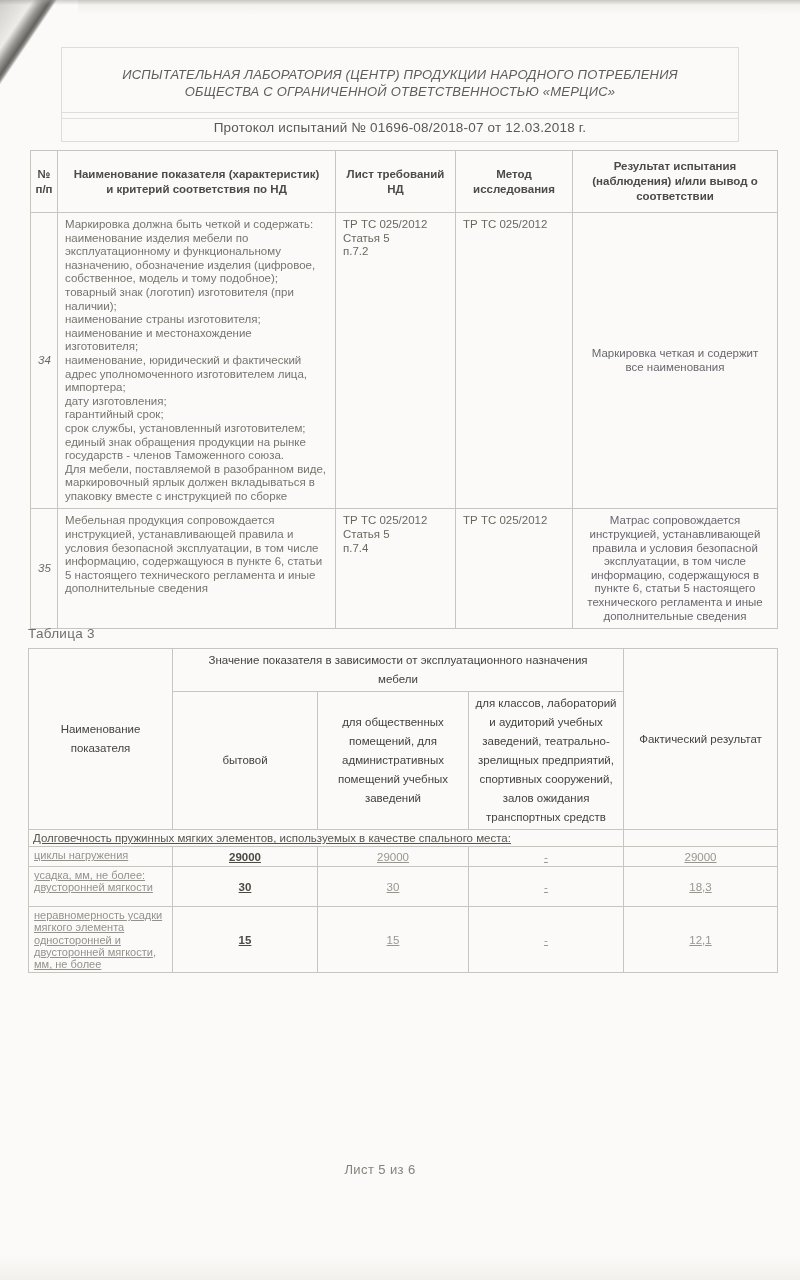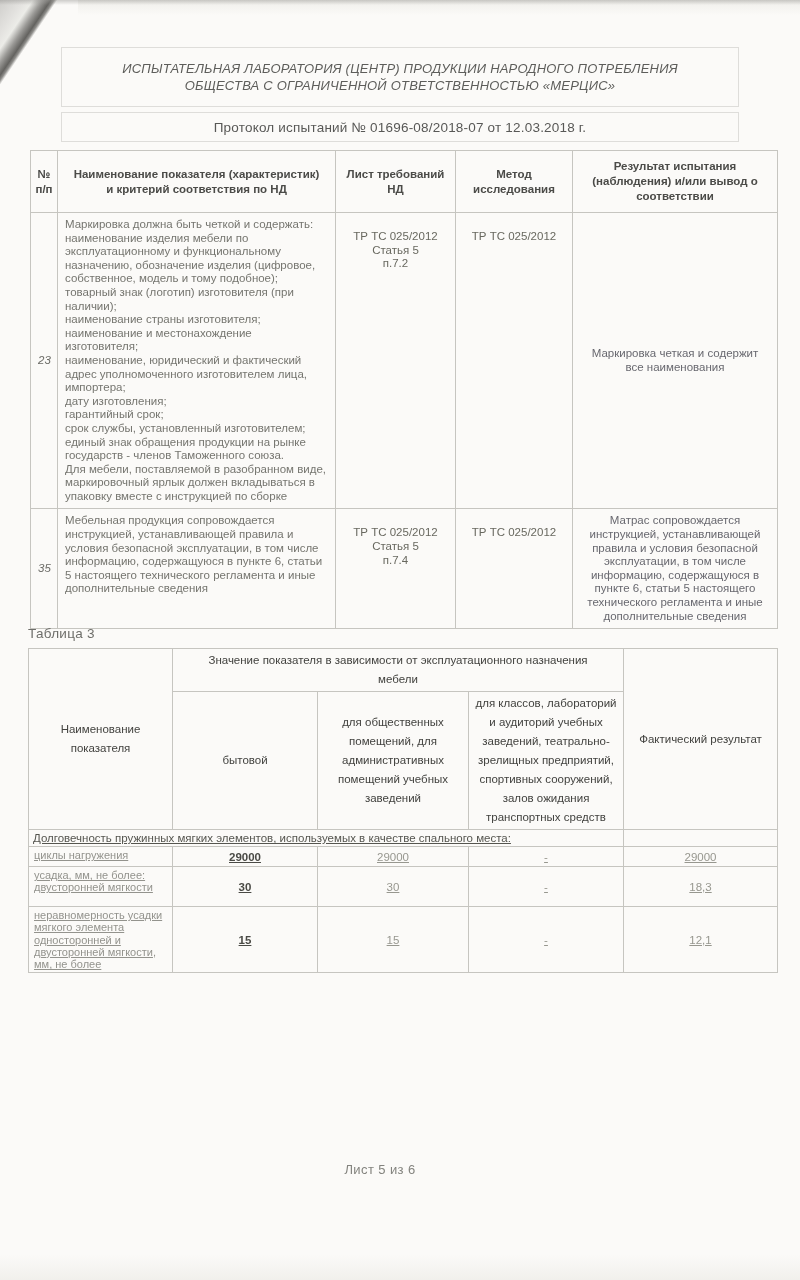--- a/index.html
+++ b/index.html
@@ -22,21 +22,21 @@
       #cfcecb 0%, #e3e2df 14%, #ececE8 20%,
       #9a9996 26%, #63625f 31%, #8f8e8b 33%,
       #fbfaf8 35%);
   }
   .edge-top {
     position:absolute; top:0; left:0; right:0; height:5px;
     background:linear-gradient(180deg, rgba(150,149,146,.45), rgba(150,149,146,0));
   }
 
   .header-box {
-    position:absolute; left:61px; top:47px; width:678px; height:60px;
+    position:absolute; left:61px; top:47px; width:678px; height:72px;
     border:1px solid #dedddA;
     display:flex; flex-direction:column; justify-content:center;
     text-align:center;
     font-style:italic;
     color:#5d5d5a;
     font-size:13px; line-height:17px;
     letter-spacing:.2px;
   }
   .accreditation { font-size:12.5px; }
 
@@ -55,21 +55,21 @@
   .results {
     position:absolute; left:30px; top:150px; width:747px;
     font-size:11.5px;
   }
   .results th {
     color:#4b4b48; font-weight:bold; font-size:11.5px; line-height:15px;
     text-align:center; vertical-align:middle; padding:4px 3px;
   }
   .results td { padding:5px 7px; line-height:13.6px; color:#75756f; }
   .results td.num { text-align:center; vertical-align:middle; color:#6b6b66; font-style:italic; }
-  .results td.clause, .results td.method { text-align:center; color:#68685f; padding-top:17px; }
+  .results td.clause, .results td.method { color:#68685f; padding-top:5px; }
   .results td.result { text-align:center; color:#68686f; }
   .results td.result.mid { vertical-align:middle; }
 
   
   .t3-title {
     position:absolute; left:28px; top:626px;
     font-size:13.5px; color:#6e6e6a; letter-spacing:.3px;
   }
   .spec {
     position:absolute; left:28px; top:648px; width:749px;
@@ -123,21 +123,21 @@
 и критерий соответствия по НД</th>
       <th class="pre">Лист требований
 НД</th>
       <th class="pre">Метод
 исследования</th>
       <th class="pre">Результат испытания
 (наблюдения) и/или вывод о
 соответствии</th>
     </tr>
     <tr style="height:286px">
-      <td class="num">23</td>
+      <td class="num">34</td>
       <td class="pre">Маркировка должна быть четкой и содержать:
 наименование изделия мебели по
 эксплуатационному и функциональному
 назначению, обозначение изделия (цифровое,
 собственное, модель и тому подобное);
 товарный знак (логотип) изготовителя (при
 наличии);
 наименование страны изготовителя;
 наименование и местонахождение
 изготовителя;

